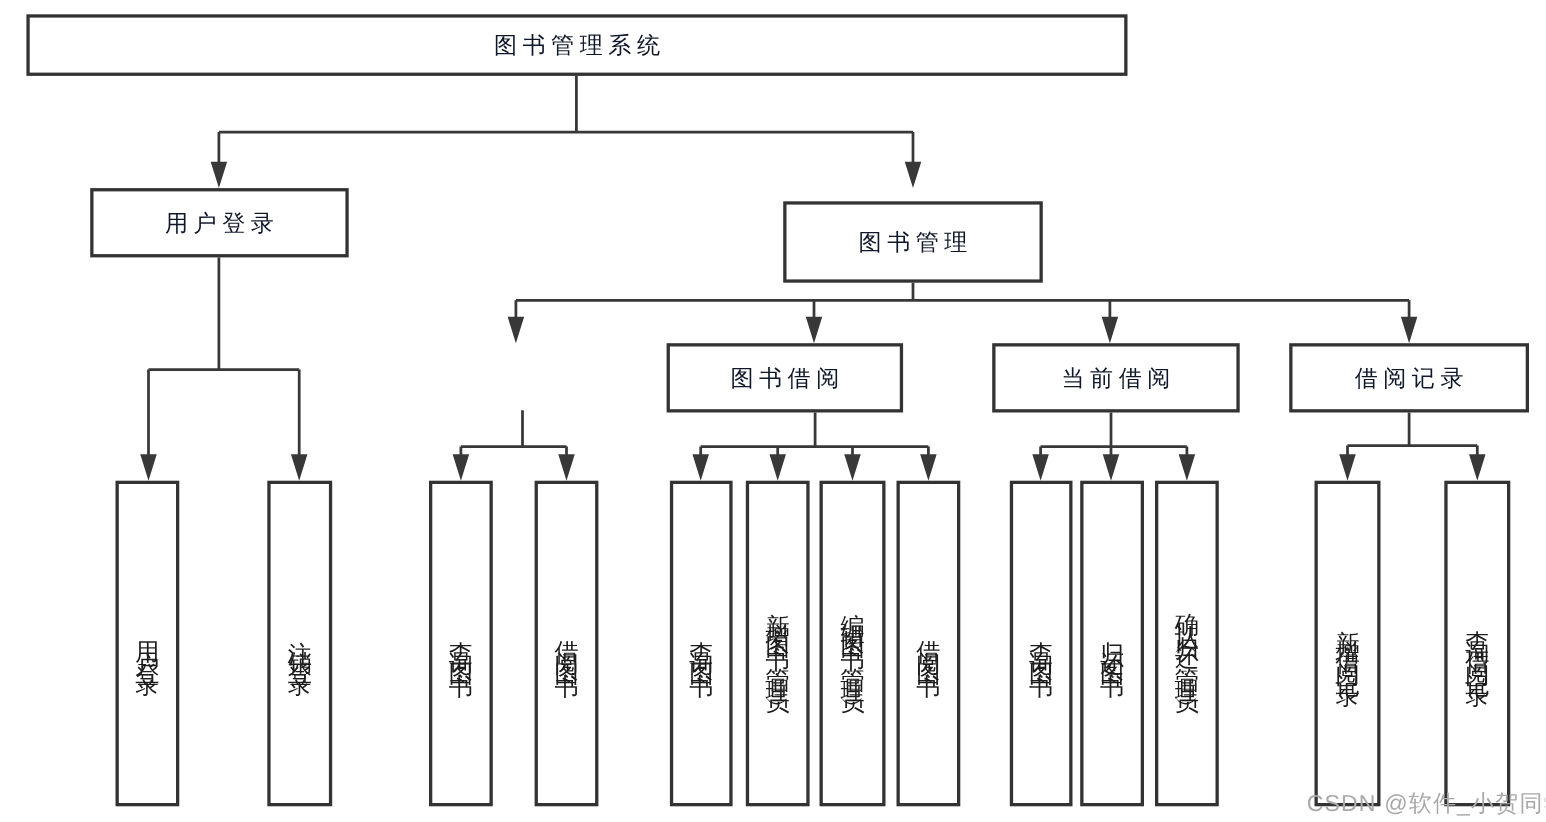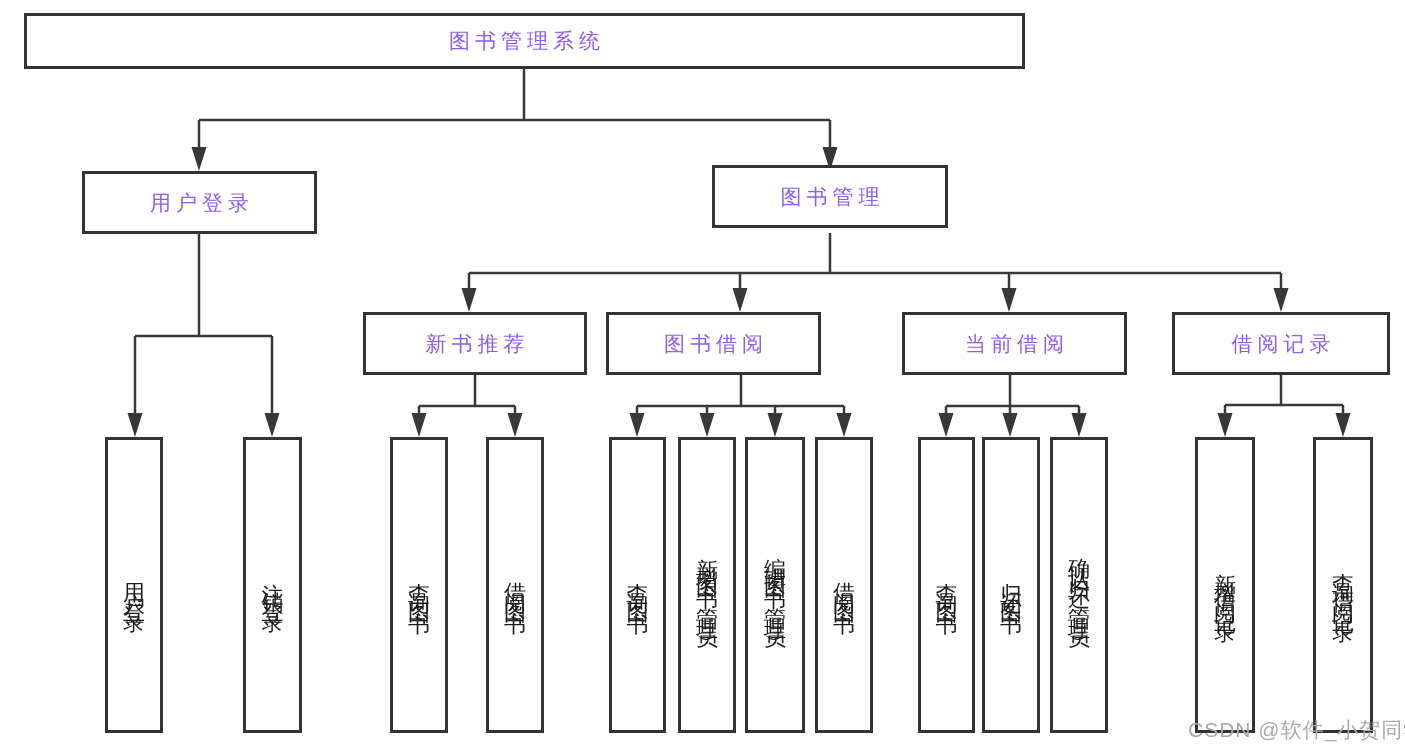--- a/index.html
+++ b/index.html
@@ -26,21 +26,21 @@
     align-items: center;
     justify-content: center;
     color: #1c1c1c;
     z-index: 2;
   }
   .hlabel {
     font-size: 21px;
     letter-spacing: 5px;
     text-indent: 5px;
     white-space: nowrap;
-    color: #8b5cf6;
+    color: #0f172a;
   }
   .leaf { top: 437px; height: 296px; }
   .vlabel {
     writing-mode: vertical-rl;
     text-orientation: mixed;
     font-size: 22px;
     letter-spacing: 10px;
     line-height: 1;
     color: #1c1c1c;
     white-space: nowrap;
@@ -89,27 +89,24 @@
     </g>
   </svg>
 
   <div class="node" style="left:24px;top:13px;width:1001px;height:56px">
     <span class="hlabel">图书管理系统</span>
   </div>
 
   <div class="node" style="left:82px;top:171px;width:235px;height:63px">
     <span class="hlabel">用户登录</span>
   </div>
-  <div class="node" style="left:712px;top:165px;width:236px;height:63px">
+  <div class="node" style="left:712px;top:183px;width:236px;height:74px">
     <span class="hlabel">图书管理</span>
   </div>
 
-  <div class="node" style="left:363px;top:312px;width:224px;height:63px">
-    <span class="hlabel">新书推荐</span>
-  </div>
   <div class="node" style="left:606px;top:312px;width:215px;height:63px">
     <span class="hlabel">图书借阅</span>
   </div>
   <div class="node" style="left:902px;top:312px;width:225px;height:63px">
     <span class="hlabel">当前借阅</span>
   </div>
   <div class="node" style="left:1172px;top:312px;width:218px;height:63px">
     <span class="hlabel">借阅记录</span>
   </div>
 

